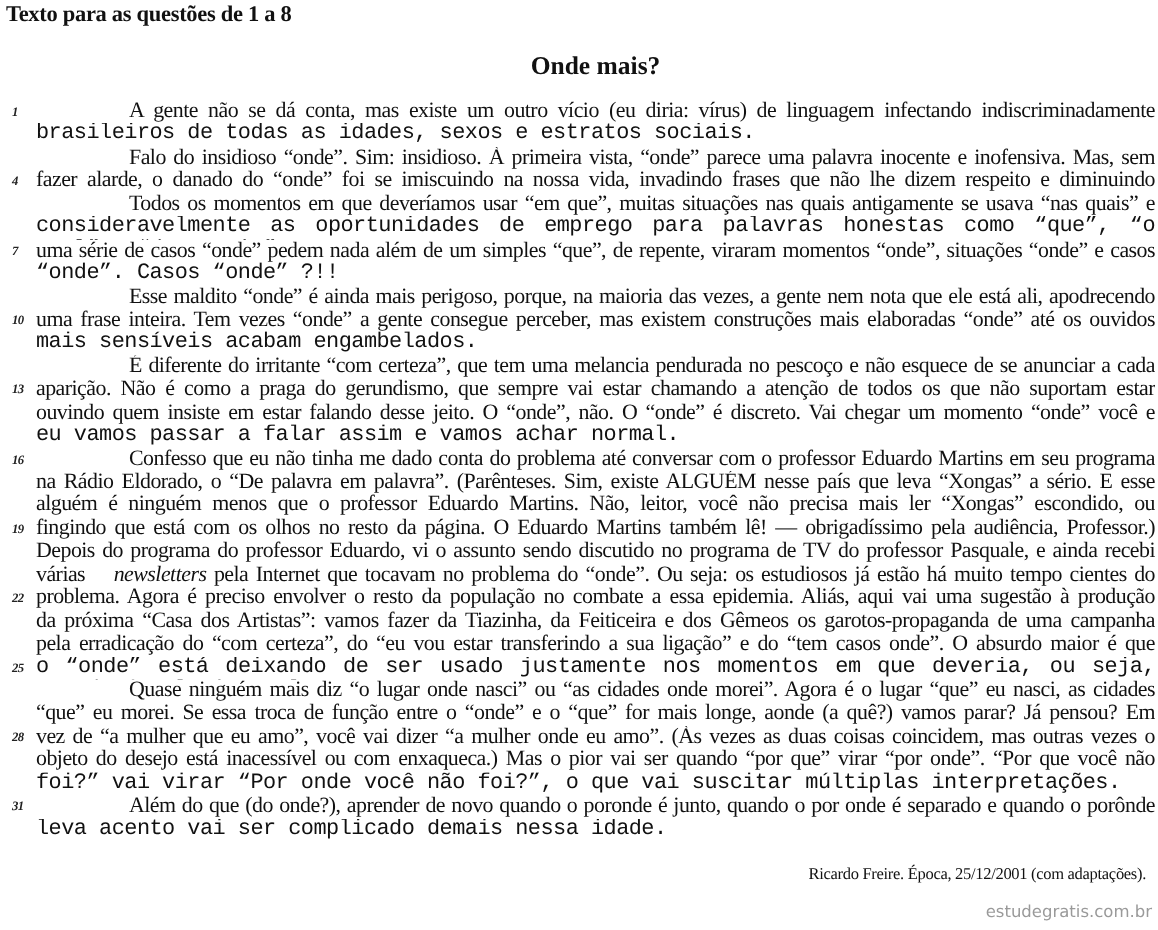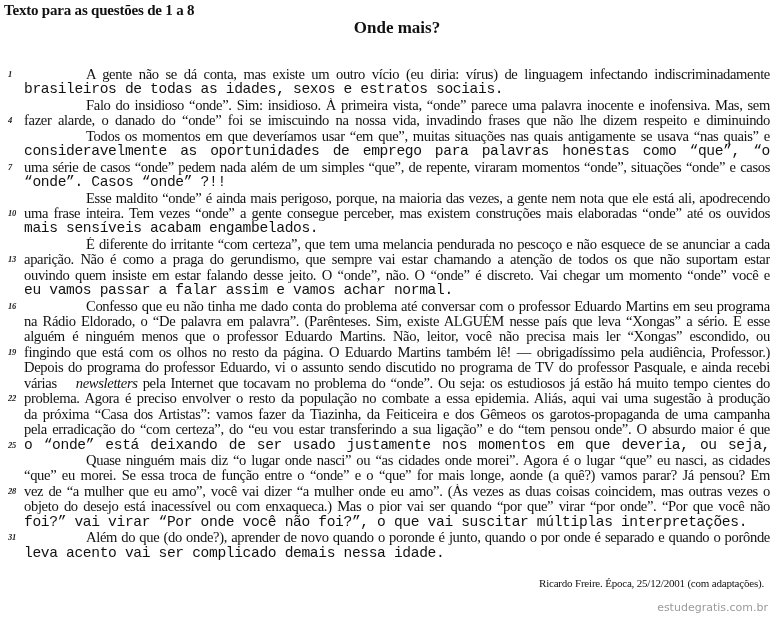--- a/index.html
+++ b/index.html
@@ -6,21 +6,21 @@
     body {
       width: 772px; height: 620px; position: relative; overflow: hidden;
       font-family: "Liberation Serif", "DejaVu Serif", serif;
       color: #111111;
     }
     .header {
       position: absolute; left: 4px; top: 2px;
       font-size: 15px; font-weight: bold; letter-spacing: -0.2px;
     }
     .title {
-      position: absolute; left: 0; right: 0; top: 18px;
+      position: absolute; left: 0; right: 0; top: 34px;
       text-align: center; font-size: 17px; font-weight: bold;
       padding-left: 22px;
     }
     .body-text {
       position: absolute; left: 24px; top: 67px; width: 746px;
     }
     .line {
       position: relative; height: 15.45px; line-height: 15.45px;
       font-size: 14.6px; white-space: nowrap;
       letter-spacing: -0.35px;
@@ -138,21 +138,21 @@
     <div class="line">
       <span class="lnum">22</span>
       <span class="txt" style="white-space: normal; display: block; overflow: hidden; height: 15.45px;">problema. Agora é preciso envolver o resto da população no combate a essa epidemia. Aliás, aqui vai uma sugestão à produção</span>
     </div>
     <div class="line">
       <span class="lnum"></span>
       <span class="txt" style="white-space: normal; display: block; overflow: hidden; height: 15.45px;">da próxima “Casa dos Artistas”: vamos fazer da Tiazinha, da Feiticeira e dos Gêmeos os garotos-propaganda de uma campanha</span>
     </div>
     <div class="line">
       <span class="lnum"></span>
-      <span class="txt" style="white-space: normal; display: block; overflow: hidden; height: 15.45px;">pela erradicação do “com certeza”, do “eu vou estar transferindo a sua ligação” e do “tem pensou onde”. O absurdo maior é que</span>
+      <span class="txt" style="white-space: normal; display: block; overflow: hidden; height: 15.45px;">pela erradicação do “com certeza”, do “eu vou estar transferindo a sua ligação” e do “tem casos onde”. O absurdo maior é que</span>
     </div>
     <div class="line last">
       <span class="lnum">25</span>
       <span class="txt" style="white-space: normal; display: block; overflow: hidden; height: 15.45px;">o “onde” está deixando de ser usado justamente nos momentos em que deveria, ou seja, quando é relativo a lugares.</span>
     </div>
     <div class="line indent">
       <span class="lnum"></span>
       <span class="txt" style="white-space: normal; display: block; overflow: hidden; height: 15.45px;">Quase ninguém mais diz “o lugar onde nasci” ou “as cidades onde morei”. Agora é o lugar “que” eu nasci, as cidades</span>
     </div>
     <div class="line">

